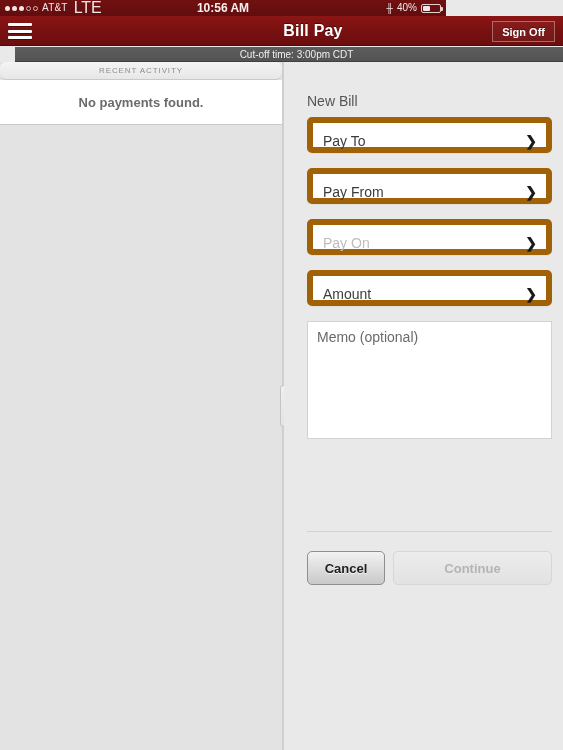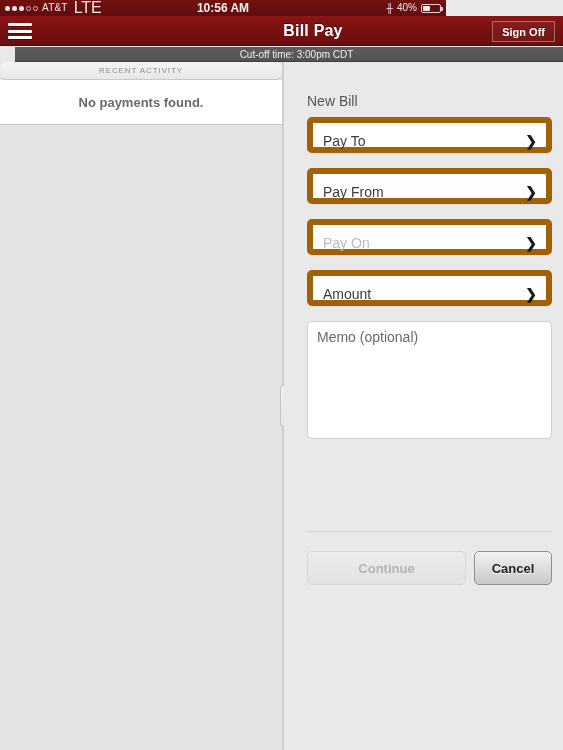--- a/index.html
+++ b/index.html
@@ -270,21 +270,21 @@
     font-weight: bold;
     color: #1a1a1a;
   }
 
   .memo {
     position: relative;
     height: 118px;
     margin-top: 3px;
     background: #ffffff;
     border: 1px solid #d2d2d2;
-    border-radius: 5px;
+    border-radius: 0;
     cursor: text;
   }
   .memo-placeholder {
     position: absolute;
     left: 9px; top: 7px;
     font-size: 14px;
     color: #6a6a6a;
   }
 
   .divider {
@@ -406,18 +406,18 @@
       </div>
 
       <div class="memo">
         <span class="memo-placeholder">Memo (optional)</span>
       </div>
     </div>
 
     <div class="divider"></div>
 
     <div class="btn-row">
+      <div class="btn btn-cancel">Cancel</div>
       <div class="btn btn-continue">Continue</div>
-      <div class="btn btn-cancel">Cancel</div>
     </div>
   </div>
 
 </div>
 
 </body></html>

